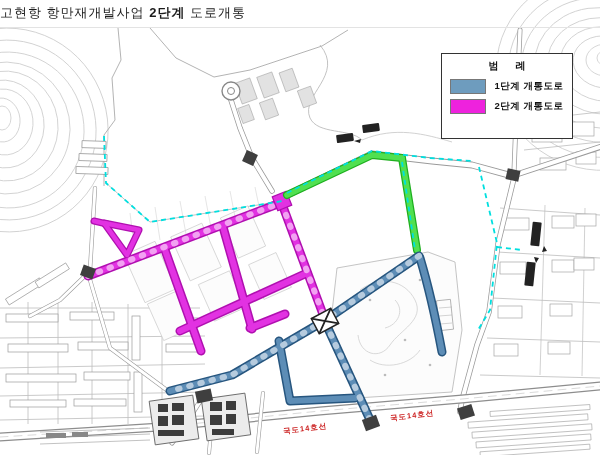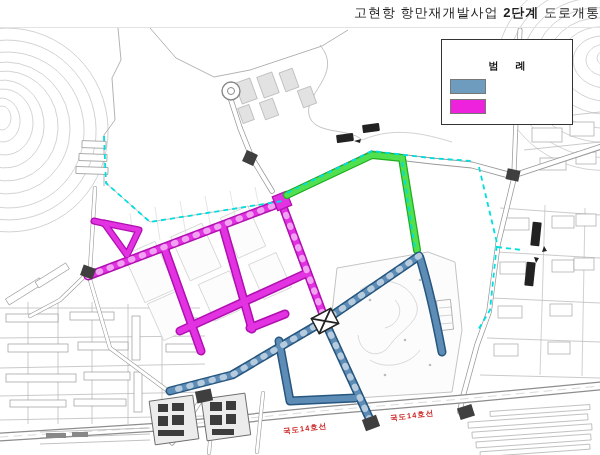--- a/index.html
+++ b/index.html
@@ -1,24 +1,24 @@
 <!DOCTYPE html>
 <html><head>
 <meta charset="utf-8">
 <style>
   html,body{margin:0;padding:0;background:#fff;}
   #stage{position:relative;width:600px;height:455px;overflow:hidden;background:#fff;
          font-family:"Liberation Sans",sans-serif;}
-  #map-title{position:absolute;top:4px;left:0;width:100%;text-align:right;
+  #map-title{position:absolute;top:4px;left:0;width:100%;text-align:left;
              font-size:13px;color:#1c1c1c;letter-spacing:1px;}
   #map-title b{font-weight:bold;}
   #top-rule{position:absolute;top:27px;left:0;width:100%;border-top:1px solid #e3e3e3;}
   #map-svg{position:absolute;left:0;top:0;width:600px;height:455px;}
-  .legend{position:absolute;left:441px;top:39px;width:132px;height:86px;background:#fff;
-          border:1.5px solid #333;z-index:5;box-sizing:border-box;padding-top:19px;}
+  .legend{position:absolute;left:441px;top:53px;width:132px;height:86px;background:#fff;
+          border:1.5px solid #333;z-index:5;box-sizing:border-box;padding-top:5px;}
   .legend-title{text-align:center;font-size:10px;font-weight:bold;color:#111;
                 letter-spacing:7px;margin-left:7px;}
   .legend-row{display:flex;align-items:center;margin:6px 0 0 8px;height:14px;}
   .legend-swatch{width:34px;height:13px;border:1px solid #777;flex:0 0 auto;}
   .legend-label{flex:1;text-align:center;font-size:9.5px;font-weight:bold;color:#111;
                 letter-spacing:0.5px;}
   .road-label{position:absolute;font-size:7.5px;font-weight:bold;color:#c22;
               letter-spacing:1px;transform:rotate(-7deg);white-space:nowrap;z-index:4;}
   #road-label-1{left:283px;top:424px;}
   #road-label-2{left:390px;top:411px;}
@@ -297,19 +297,21 @@
   </div>
   <div id="top-rule"></div>
 
   <span class="road-label" id="road-label-1" style="color: rgb(204, 34, 34);">국도14호선</span>
   <span class="road-label" id="road-label-2" style="color: rgb(204, 34, 34);">국도14호선</span>
 
   <div class="legend">
     <div class="legend-title">범 례</div>
     <div class="legend-row">
       <div class="legend-swatch sw0" style="background: rgb(110, 156, 190);"></div>
+      <div class="legend-label">1단계 개통도로</div>
     </div>
     <div class="legend-row">
       <div class="legend-swatch sw1" style="background: rgb(238, 34, 221);"></div>
+      <div class="legend-label">2단계 개통도로</div>
     </div>
   </div>
 
 </div>
 
 </body></html>

